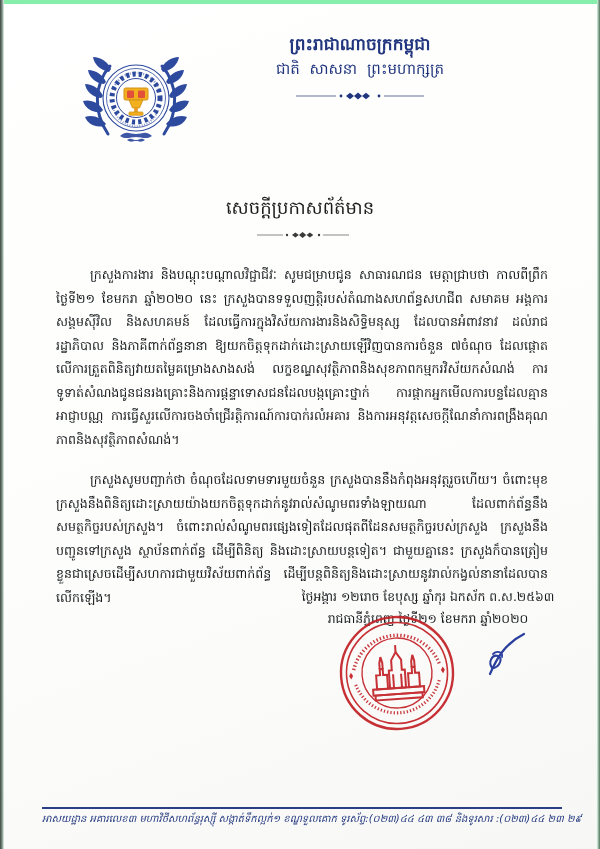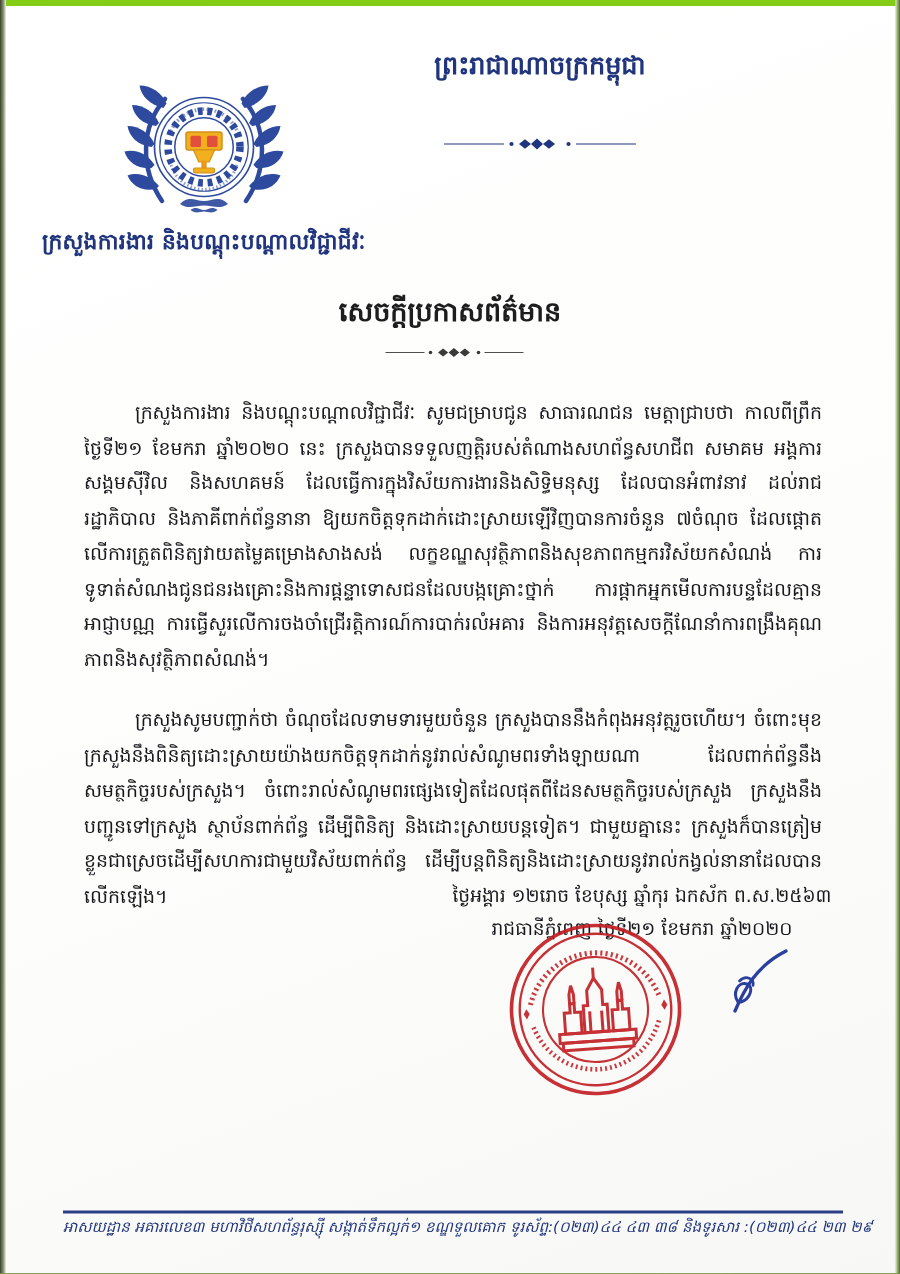--- a/index.html
+++ b/index.html
@@ -4,21 +4,21 @@
 <style>
   html, body {
     margin: 0;
     padding: 0;
     background: #6b6b6b;
   }
   .page {
     position: relative;
     width: 600px;
     height: 849px;
-    background: #84cc16;
+    background: #86efac;
     overflow: hidden;
     font-family: "DejaVu Sans", "Liberation Sans", sans-serif;
     box-sizing: border-box;
   }
   
   .scan-edge-left {
     position: absolute; left: 0; top: 0; width: 4px; height: 849px;
     background: linear-gradient(to right, #2a2a2a, #8e8e8e 60%, #ffffff);
     opacity: .85;
   }
@@ -81,21 +81,21 @@
     letter-spacing: 0.2px;
   }
 
   
   .doc-title {
     position: absolute;
     left: 0; top: 196px;
     width: 600px;
     text-align: center;
     font-size: 18px;
-    font-weight: 700;
+    font-weight: 400;
     color: #1d1d1d;
   }
   .title-rule {
     position: absolute;
     left: 255px; top: 224px;
     width: 96px; height: 8px;
   }
 
   
   .body-text {
@@ -213,34 +213,34 @@
         </g>
 
         <g opacity=".55" fill="#2e4a9e">
           <path d="M33 46 A24 24 0 0 1 79 46" fill="none" stroke="#2e4a9e" stroke-width="2.4" stroke-dasharray="1.1 1.6"></path>
           <path d="M34 66 A23 23 0 0 0 78 66" fill="none" stroke="#2e4a9e" stroke-width="2" stroke-dasharray="1 1.5"></path>
         </g>
       </svg>
     </div>
 
     <div class="kingdom-line">ព្រះរាជាណាចក្រកម្ពុជា</div>
+    <div class="motto-line">ជាតិ សាសនា ព្រះមហាក្សត្រ</div>
 
     <div class="header-rule">
       <svg viewBox="0 0 140 10" xmlns="http://www.w3.org/2000/svg">
         <line x1="6" y1="5" x2="46" y2="5" stroke="#20357e" stroke-width="0.7"></line>
         <line x1="94" y1="5" x2="134" y2="5" stroke="#20357e" stroke-width="0.7"></line>
         <circle cx="51" cy="5" r="1.4" fill="#20357e"></circle>
         <circle cx="89" cy="5" r="1.4" fill="#20357e"></circle>
         <path d="M56 5 l4 -3.2 l4 3.2 l-4 3.2 Z" fill="#20357e"></path>
         <path d="M64 5 l4 -3.6 l4 3.6 l-4 3.6 Z" fill="#20357e"></path>
         <path d="M72 5 l4 -3.2 l4 3.2 l-4 3.2 Z" fill="#20357e"></path>
       </svg>
     </div>
 
-    <div class="ministry-line">ក្រសួងការងារ និងបណ្ដុះបណ្ដាលវិជ្ជាជីវៈ</div>
   </div>
 
   <div class="doc-title">សេចក្ដីប្រកាសព័ត៌មាន</div>
   <div class="title-rule">
     <svg viewBox="0 0 96 8" xmlns="http://www.w3.org/2000/svg">
       <line x1="2" y1="4" x2="28" y2="4" stroke="#3a3a3a" stroke-width="0.6"></line>
       <line x1="68" y1="4" x2="94" y2="4" stroke="#3a3a3a" stroke-width="0.6"></line>
       <circle cx="32" cy="4" r="1.2" fill="#3a3a3a"></circle>
       <circle cx="64" cy="4" r="1.2" fill="#3a3a3a"></circle>
       <path d="M37 4 l3.4 -2.6 l3.4 2.6 l-3.4 2.6 Z" fill="#3a3a3a"></path>

